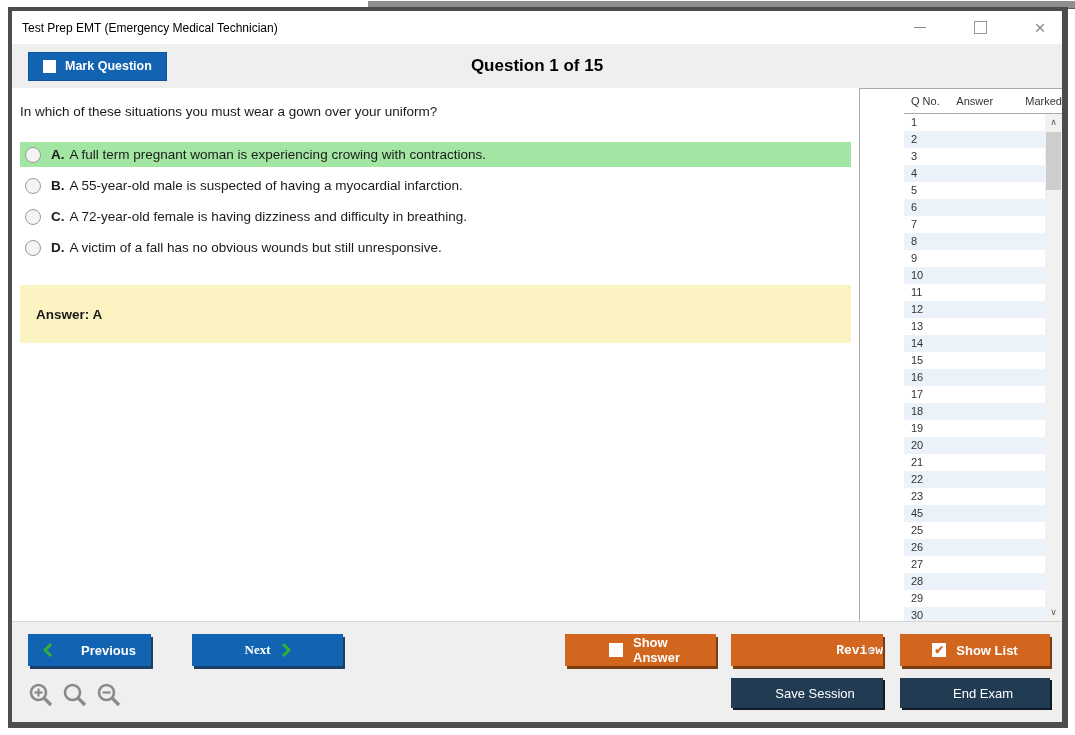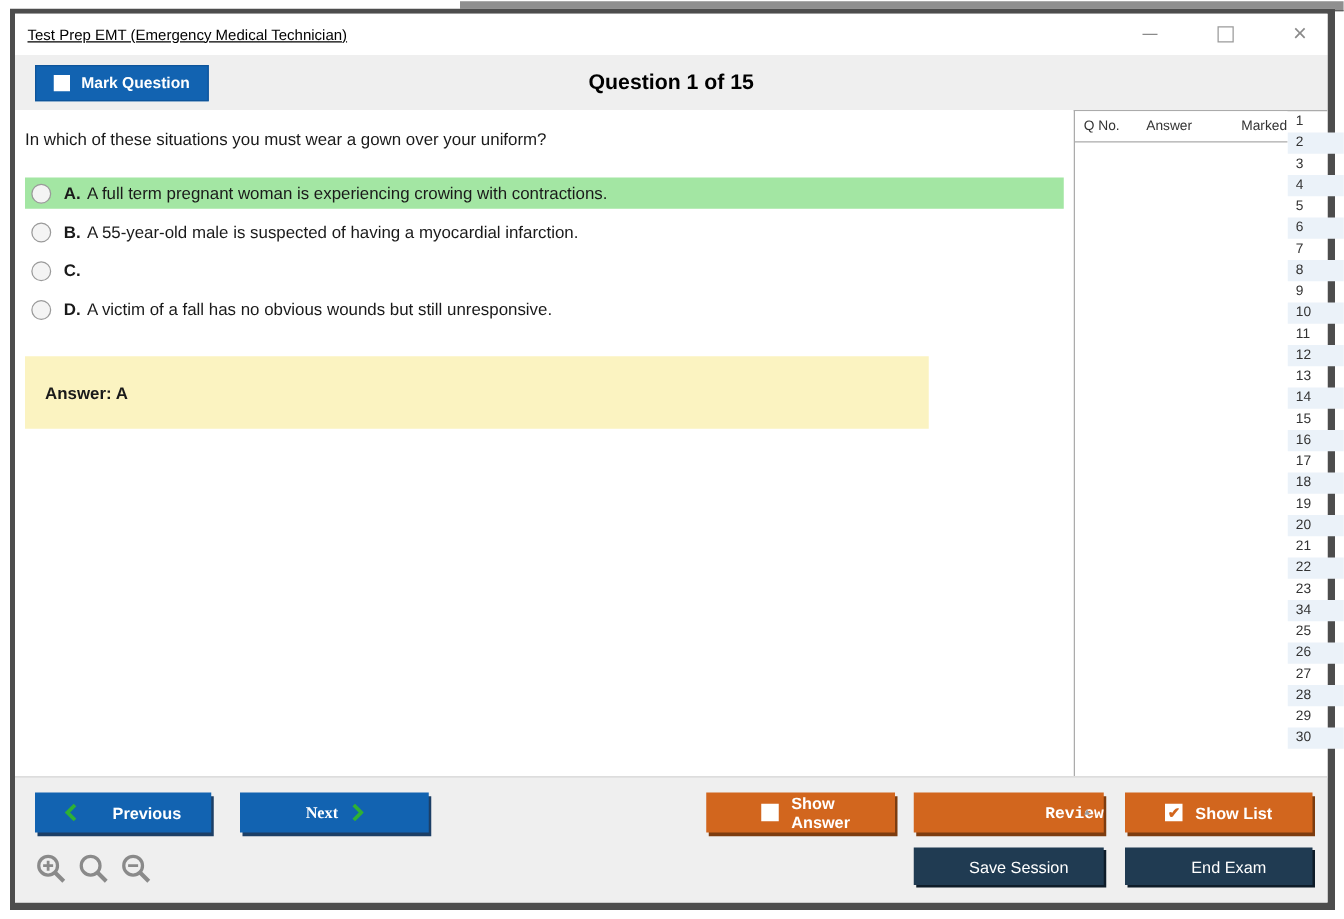--- a/index.html
+++ b/index.html
@@ -13,21 +13,21 @@
 
   .window {
     position:absolute; left:8px; top:7px; width:1060px; height:721px;
     box-sizing:border-box; background:#fff;
     border:4px solid #4d4d4d; border-right-width:6px; border-bottom-width:6px;
     display:flex; flex-direction:column;
   }
 
   
   .titlebar { height:33px; flex:0 0 33px; background:#fff; position:relative;
-    display:flex; align-items:center;text-decoration:underline; }
+    display:flex; align-items:center; }
   .title-text { font-size:12px; color:#000; padding-left:10px; }
   .win-controls { position:absolute; right:14px; top:0; height:100%;
     display:flex; align-items:center; gap:44px; color:#8a8a8a; }
   .wc { width:16px; height:16px; display:flex; align-items:center; justify-content:center; }
   .wc-min-bar { width:12px; height:1px; background:#8a8a8a; }
   .wc-max-box { width:11px; height:11px; border:1px solid #9a9a9a; }
   .wc-close-glyph { font-size:19px; line-height:16px; color:#8a8a8a; }
 
   
   .toolbar { height:44px; flex:0 0 44px; background:#efefef; position:relative;
@@ -44,29 +44,29 @@
   .content { flex:1; padding:6px 0 0 8px; }
   .question-text { font-size:13.5px; color:#1a1a1a; margin:10px 0 0 0; }
   .options { margin-top:23px; }
   .option-row { width:831px; height:25px; display:flex; align-items:center;
     margin-bottom:6px; padding-left:5px; box-sizing:border-box;
     font-size:13.5px; color:#1a1a1a; }
   .option-row.highlighted { background:var(--green_highlight,#a3e6a3); }
   .radio { width:16px; height:16px; border-radius:50%; border:1px solid #9a9a9a;
     background:#f4f4f4; margin-right:10px; flex-shrink:0; box-sizing:border-box; }
   .opt-letter { font-weight:bold; margin-right:5px; }
-  .answer-box { width:723px; margin-top:25px; box-sizing:border-box;
+  .answer-box { width:831px; margin-top:25px; box-sizing:border-box;
     background:var(--yellow_box,#fbf3c1); padding:22px 16px 21px 16px;
     font-size:13.5px; font-weight:bold; color:#1a1a1a; }
   .explanation-line { margin-top:15px; }
 
   
   .right-panel { width:203px; flex:0 0 203px; box-sizing:border-box;
     border-left:1px solid #ababab; border-top:1px solid #ababab;
-    display:flex; flex-direction:row; font-size:11px; background:#fff; }
+    display:flex; flex-direction:column; font-size:11px; background:#fff;padding-left:44px; }
   .list-header { height:24px; flex:0 0 24px; display:flex; align-items:center;
     border-bottom:1px solid #ababab; color:#333; background:#fff; }
   .col-q { width:57px; padding-left:7px; box-sizing:border-box; }
   .col-a { width:76px; }
   .col-m { flex:1; }
   .list-body { flex:1; display:flex; min-height:0; }
   .rows { flex:1; overflow:hidden; }
   .table-row { height:17px; line-height:17px; display:flex; color:#333; }
   .table-row.alt { background:var(--row_alt,#ebf2f9); }
   .cell-q { width:57px; padding-left:7px; box-sizing:border-box; }
@@ -82,21 +82,21 @@
   
   .footer { height:100px; flex:0 0 100px; background:#efefef; position:relative;
     border-top:1px solid #d6d6d6; }
   .btn { position:absolute; height:32px; box-sizing:border-box; display:flex;
     align-items:center; justify-content:center; font-size:13px; font-weight:bold;
     color:#fff; gap:10px; }
   .btn-blue { background:var(--blue,#1263b1); box-shadow:2px 3px 0 #1c3f66; }
   .btn-orange { background:var(--orange,#d2661e); box-shadow:2px 3px 0 #7d3c0f; }
   .btn-navy { background:var(--navy,#203b52); box-shadow:2px 2px 0 #0e1c29;
     font-weight:normal; height:30px; font-size:13px;padding-left:16px; }
-  .btn-prev { left:16px; top:12px; width:141px;gap:28px; }
+  .btn-prev { left:16px; top:12px; width:123px;gap:28px; }
   .btn-next { left:180px; top:12px; width:151px;font-family:Liberation Serif, serif; }
   .btn-show-answer { left:553px; top:12px; width:151px;padding-left:44px; }
   .btn-review { left:719px; top:12px; width:152px; justify-content:flex-end;
     padding-left:14px;font-family:Liberation Mono, monospace; }
   .review-caret { position:absolute; right:11px; top:12px; font-size:8px; color:#9a9a9a; }
   .btn-show-list { left:888px; top:12px; width:150px; }
   .btn-save { left:719px; top:56px; width:152px; }
   .btn-end { left:888px; top:56px; width:150px; }
   .footer-checkbox { width:14px; height:14px; background:#fff; display:flex;
     align-items:center; justify-content:center; flex-shrink:0; }
@@ -145,20 +145,21 @@
             <span>A full term pregnant woman is experiencing crowing with contractions.</span>
           </div>
           <div class="option-row">
             <span class="radio"></span>
             <span class="opt-letter">B.</span>
             <span>A 55-year-old male is suspected of having a myocardial infarction.</span>
           </div>
           <div class="option-row">
             <span class="radio"></span>
             <span class="opt-letter">C.</span>
+            <span>A 72-year-old female is having dizziness and difficulty in breathing.</span>
           </div>
           <div class="option-row">
             <span class="radio"></span>
             <span class="opt-letter">D.</span>
             <span>A victim of a fall has no obvious wounds but still unresponsive.</span>
           </div>
         </div>
       <div class="answer-box">
         <div class="answer-line">Answer: A</div>
       </div>
@@ -281,21 +282,21 @@
               <span class="cell-q">22</span>
               <span class="cell-a"></span>
               <span class="cell-m"></span>
             </div>
             <div class="table-row">
               <span class="cell-q">23</span>
               <span class="cell-a"></span>
               <span class="cell-m"></span>
             </div>
             <div class="table-row alt">
-              <span class="cell-q">34</span>
+              <span class="cell-q">45</span>
               <span class="cell-a"></span>
               <span class="cell-m"></span>
             </div>
             <div class="table-row">
               <span class="cell-q">25</span>
               <span class="cell-a"></span>
               <span class="cell-m"></span>
             </div>
             <div class="table-row alt">
               <span class="cell-q">26</span>

